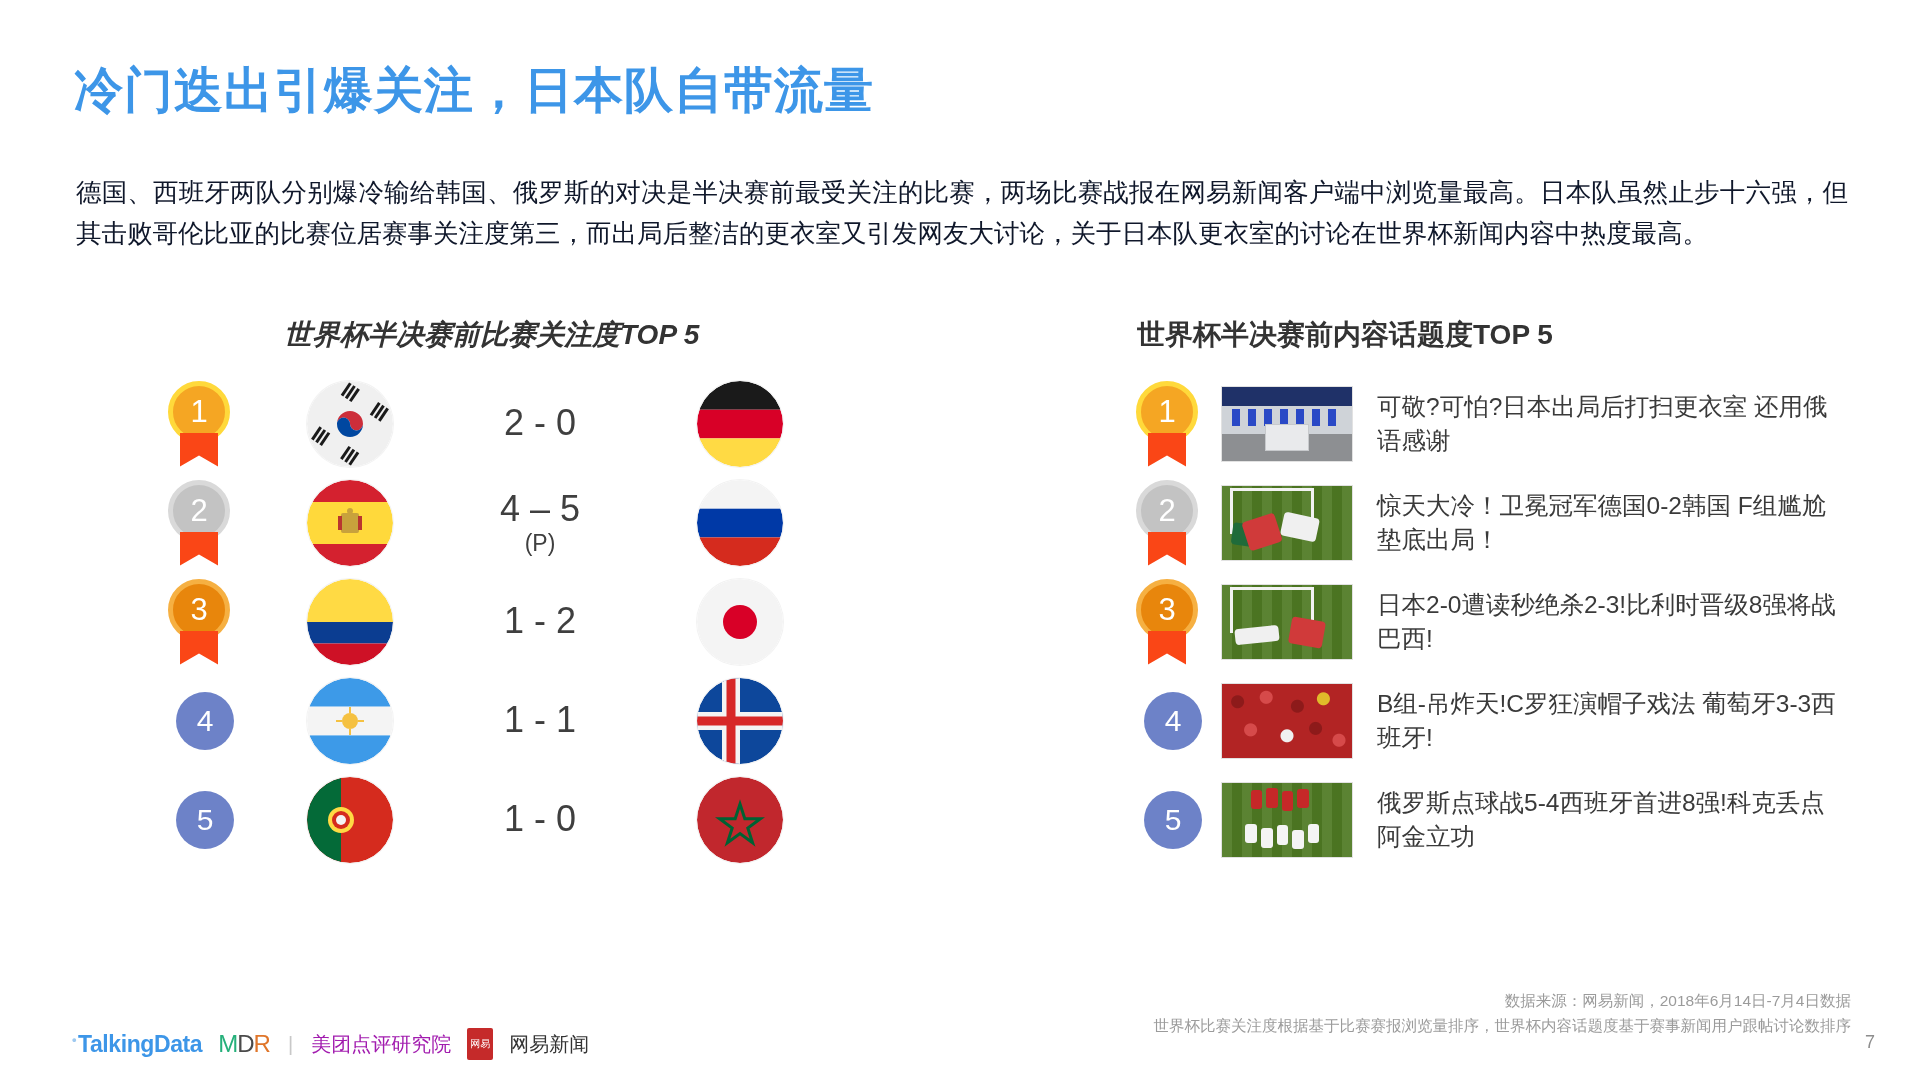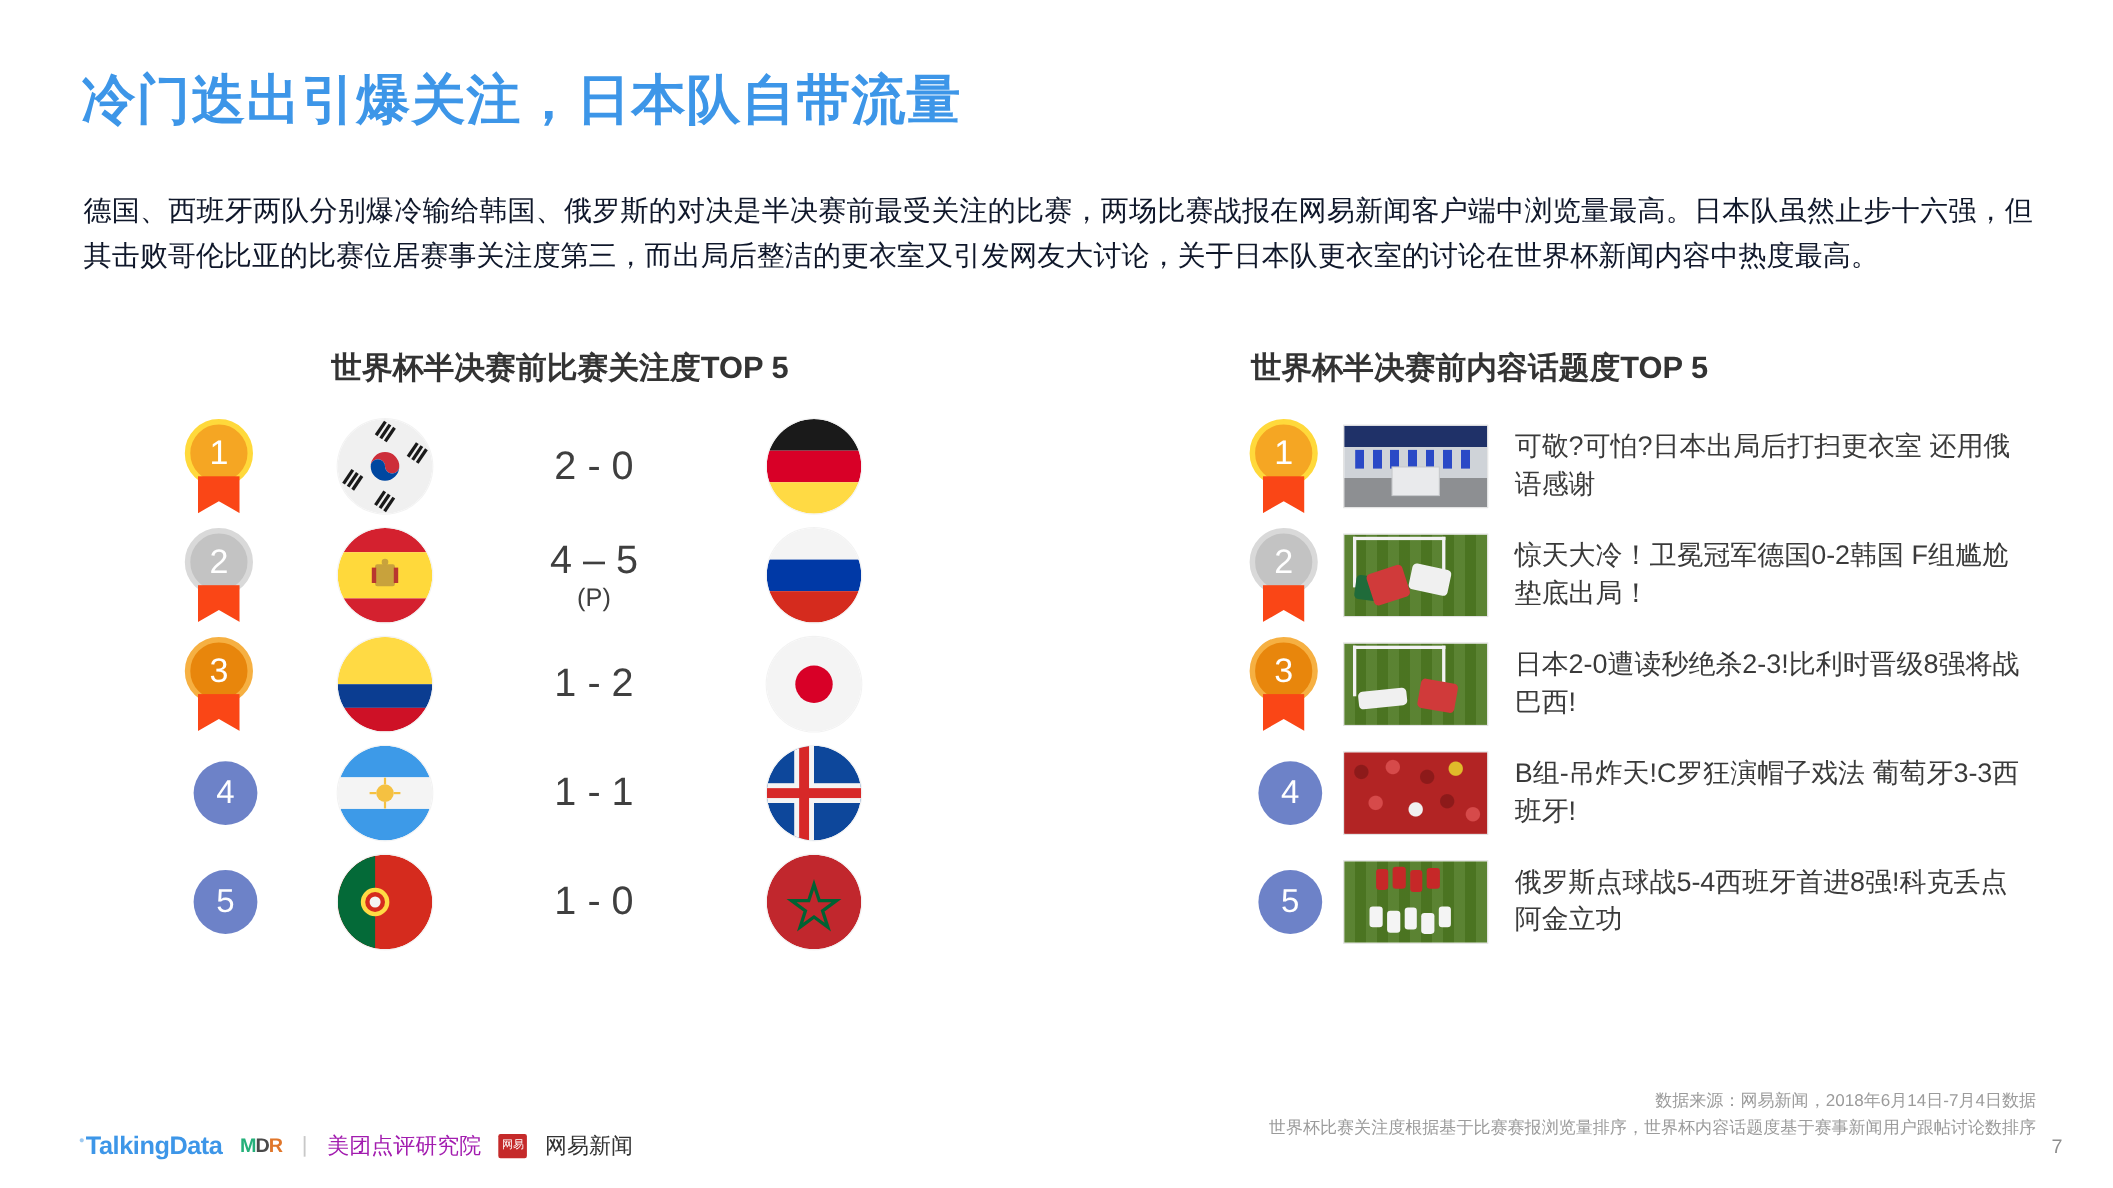--- a/index.html
+++ b/index.html
@@ -21,21 +21,21 @@
     font-size:25.5px;line-height:41px;color:#0f172a;
     text-align:justify;
   }
 
   
   .sec-head{
     position:absolute;top:316px;
     font-size:28px;font-weight:bold;color:#333;
     white-space:nowrap;
   }
-  .sec-head.left{left:301px;}
+  .sec-head.left{left:284px;font-style:italic;}
   .sec-head.right{left:1137px;}
 
   
   .rankwrap{position:relative;width:74px;height:86px;}
   .medal{
     position:absolute;left:0;top:0;width:62px;height:62px;border-radius:50%;
     display:flex;align-items:center;justify-content:center;
     font-size:31px;color:#fff;font-weight:400;
     box-sizing:border-box;
   }
@@ -135,28 +135,28 @@
   .note{
     position:absolute;right:70px;top:988px;text-align:right;
     font-size:15.5px;line-height:25px;color:#9b9b9b;
   }
   .pagenum{
     position:absolute;right:46px;top:1032px;font-size:18px;color:#8d8d8d;
   }
   .footer{position:absolute;left:78px;top:1028px;display:flex;align-items:center;gap:16px;}
   .logo-td{font-size:23px;font-weight:bold;color:#3d96e8;letter-spacing:-.4px;position:relative;}
   .logo-td .dot{position:absolute;left:-6px;top:1px;font-size:13px;color:#9ec9f0;}
-  .logo-mdr{font-size:18px;font-weight:bold;letter-spacing:-1px;}
+  .logo-mdr{font-size:24px;font-weight:normal;letter-spacing:-1px;}
   .logo-mdr .m{color:#25b07a;}
   .logo-mdr .d{color:#4a4a4a;}
   .logo-mdr .r{color:#e0762a;}
   .logo-sep{color:#c8c8c8;font-size:20px;margin:0 2px;}
   .logo-mtdp{font-size:20px;color:#a21caf;}
   .logo-163box{
-    background:#c52a2a;color:#fff;font-size:10px;width:26px;height:22px;
+    background:#c52a2a;color:#fff;font-size:10px;width:26px;height:32px;
     display:flex;align-items:center;justify-content:center;border-radius:2px;
     line-height:1;
   }
   .logo-163{font-size:20px;color:#333;}
 </style>
 </head>
 <body>
 
 <div class="page">
 

